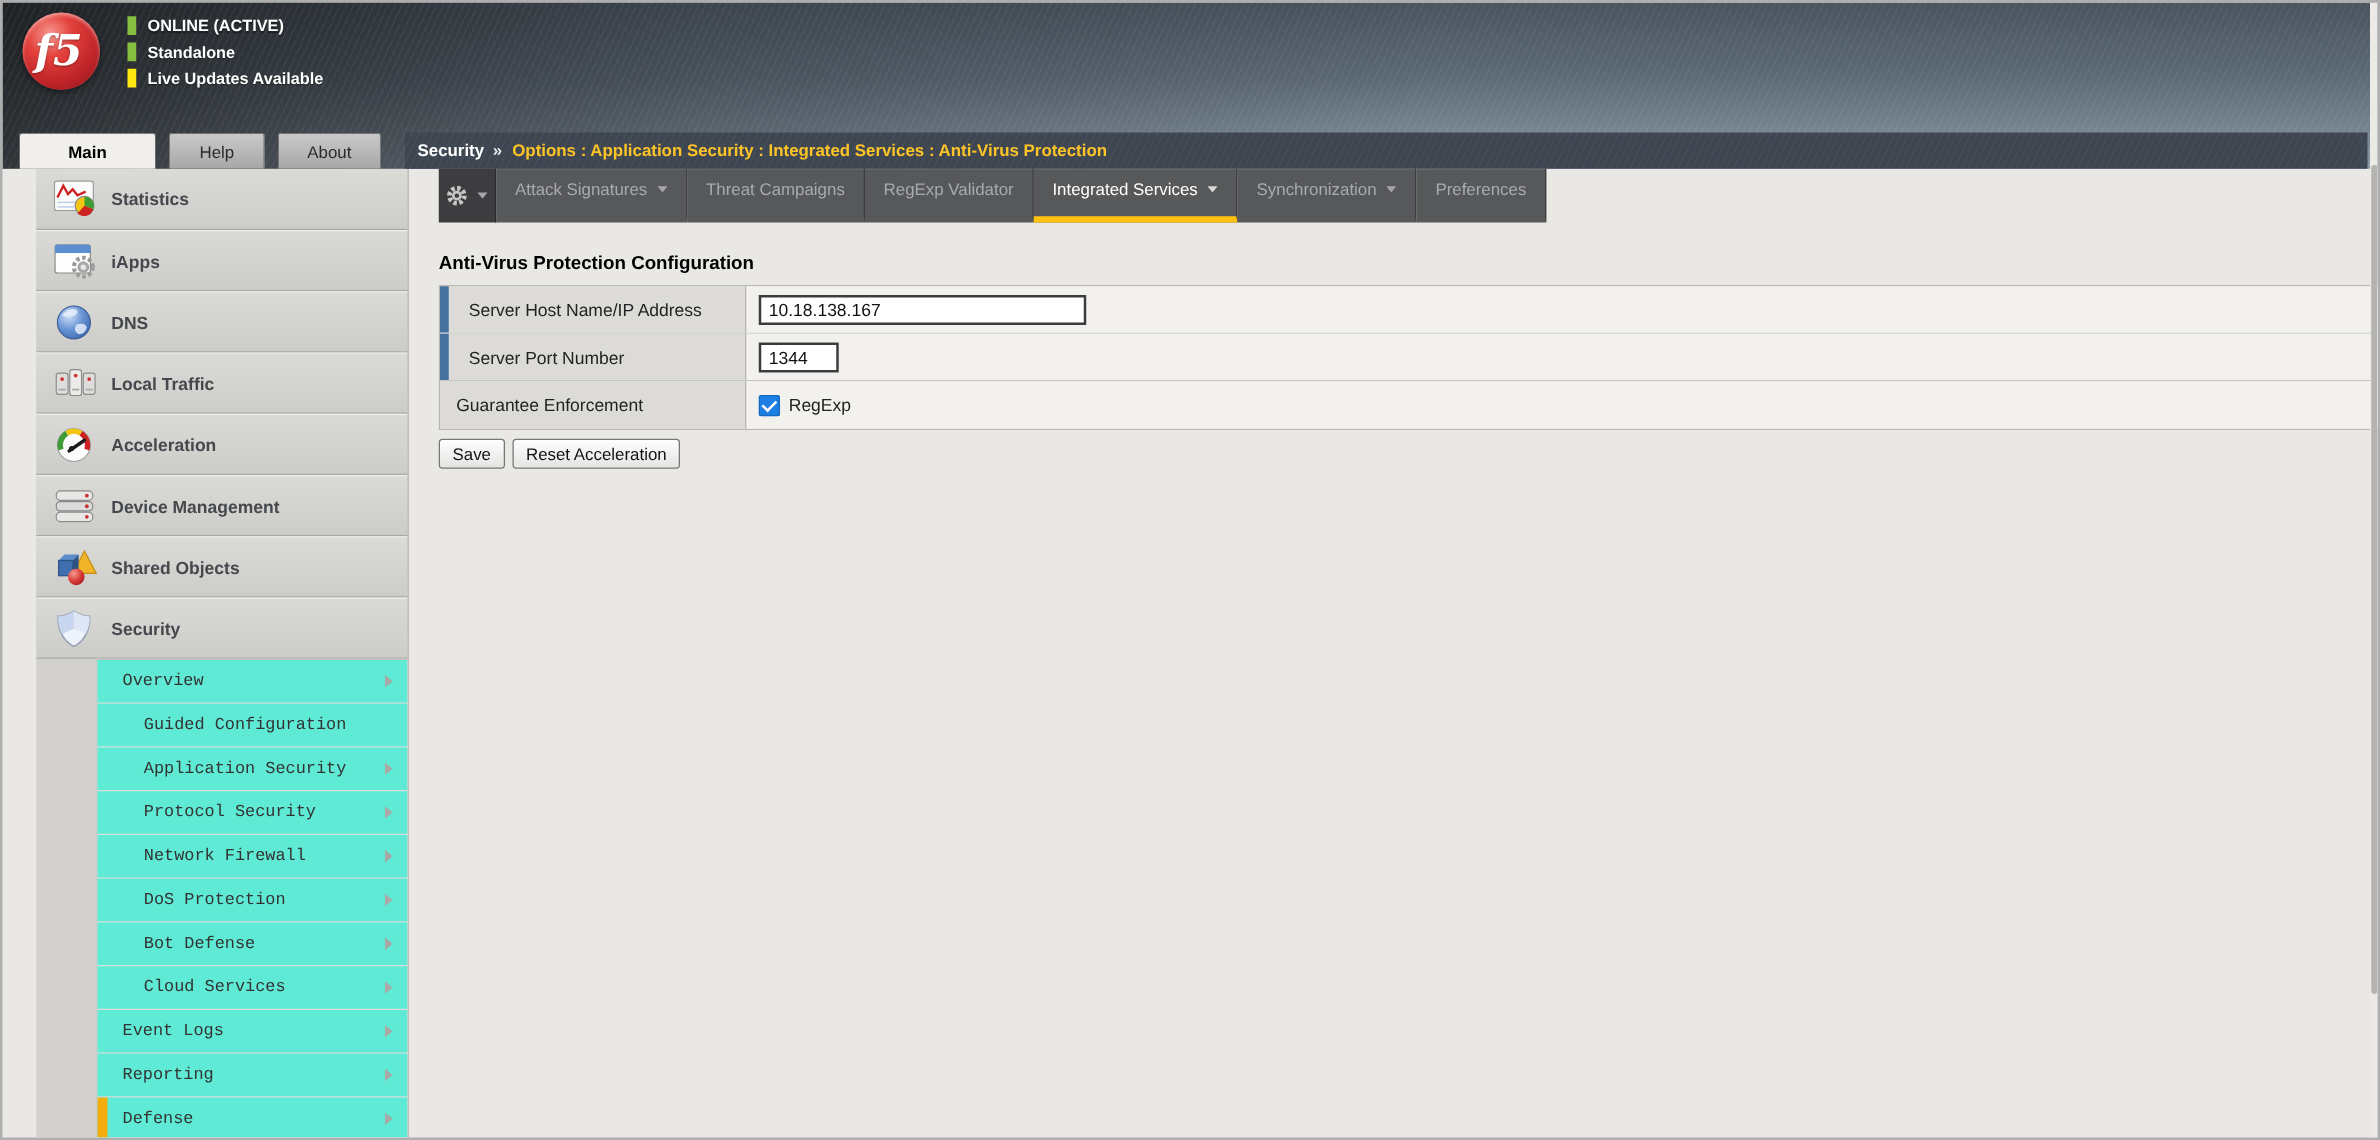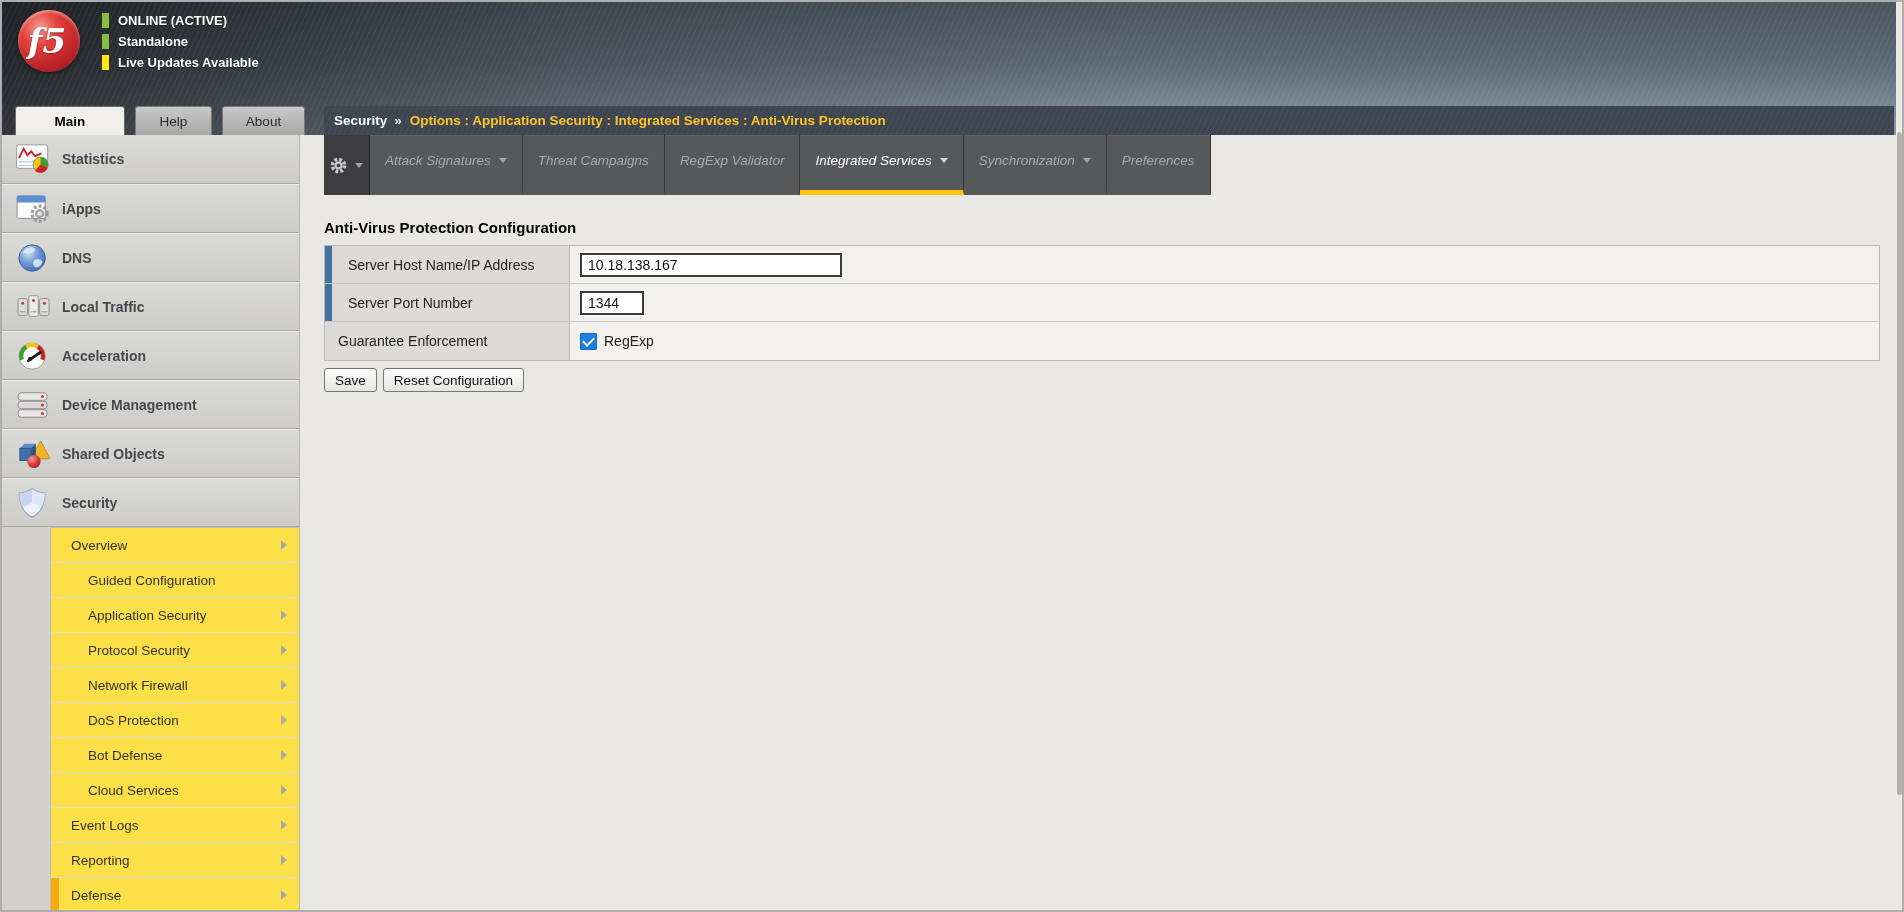--- a/index.html
+++ b/index.html
@@ -57,55 +57,55 @@
       repeating-linear-gradient(115deg, rgba(255,255,255,0.04) 0 1px, transparent 1px 5px),
       #3e4651;
     display:flex; align-items:center; padding-left:10px;
     font-size:13.5px; white-space:nowrap; overflow:hidden;
   }
   .bc-section{ color:#ffffff; font-weight:bold; }
   .bc-sep{ color:#e8e8e8; font-weight:bold; margin:0 8px 0 7px; }
   .bc-path{ color:#fdc428; font-weight:bold; }
 
   
-  .body{ display:flex; height:775px; }
+  .body{ display:flex; height:775px;padding-left:27px; }
 
   
   .sidebar{ width:298px; background:#d2d1ce; border-right:1px solid #b7b6b3; overflow:hidden; flex:none; }
   .nav-item{
     height:49px; display:flex; align-items:center; padding-left:10px; cursor:pointer;
     background:linear-gradient(180deg,#dadad7 0%,#cdccc9 100%);
     border-top:1px solid #efefec; border-bottom:1px solid #a8a7a4;
   }
   .nav-item:first-child{ border-top:none; }
   .nav-icon{ width:44px; display:flex; justify-content:center; flex:none; }
   .nav-label{ margin-left:6px; font-size:14px; font-weight:bold; color:#45484c; }
 
   .submenu{
     margin-left:48px; background:#ffffff;
     border-left:1px solid #bdbcb9; border-top:1px solid #bdbcb9;
   }
   .sub-item{
     position:relative; height:35px; display:flex; align-items:center;
     padding-left:20px; padding-right:10px; font-size:13.5px; color:#333333;
-    border-bottom:1px solid #dddcda; background:#fde047; cursor:pointer;
+    border-bottom:1px solid #dddcda; background:#5eead4; cursor:pointer;font-family:Liberation Mono, monospace;
   }
   .sub-item.lvl2{ padding-left:37px; }
   .sub-item .arrow{
     position:absolute; right:12px; top:50%; margin-top:-5px;
     width:0; height:0; border-left:6px solid #a9a8a6;
     border-top:5px solid transparent; border-bottom:5px solid transparent;
   }
   .sub-item.active::before{
     content:""; position:absolute; left:0; top:0; bottom:0; width:8px; background:#f5ad0e;
   }
 
   
   .main{ flex:1; min-width:0; }
-  .tabbar{ display:flex; height:60px; margin-left:24px; width:fit-content;font-style:italic; }
+  .tabbar{ display:flex; height:43px; margin-left:24px; width:fit-content; }
   .gear-cell{
     width:46px; background:#3d3d3f; display:flex; align-items:center; justify-content:center;
     border-right:1px solid #2a2a2c; cursor:pointer; flex:none;
   }
   .caret{
     width:0; height:0; border-top:5px solid #a5a5a7;
     border-left:4.5px solid transparent; border-right:4.5px solid transparent;
     margin-left:8px; display:inline-block;
   }
   .stab{
@@ -425,21 +425,21 @@
             <div class="cell-label">Guarantee Enforcement</div>
             <div class="cell-value">
               <span class="checkbox"></span>
               <span class="checkbox-label">RegExp</span>
             </div>
           </div>
         </div>
 
         <div class="button-row">
           <button class="btn">Save</button>
-          <button class="btn">Reset Configuration</button>
+          <button class="btn">Reset Acceleration</button>
         </div>
       </div>
     </div>
   </div>
 
   <div class="scroll-track">
     <div class="scroll-thumb"></div>
   </div>
 </div>
 

